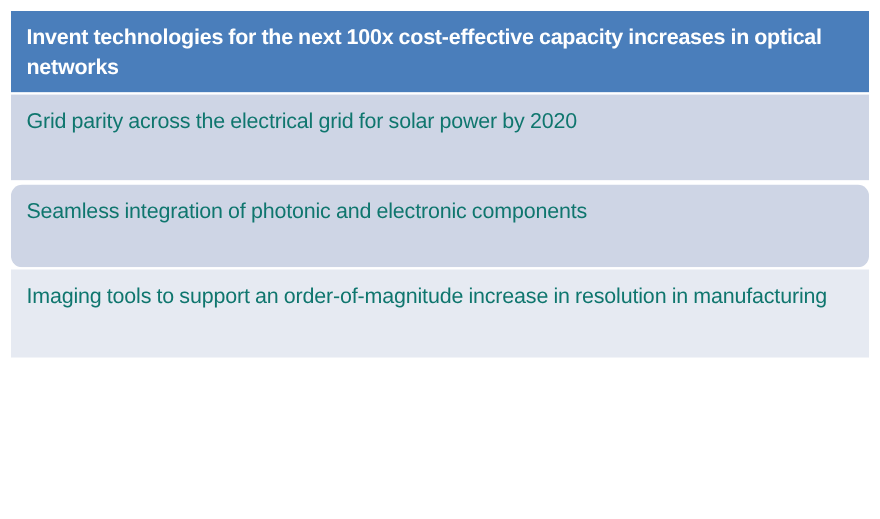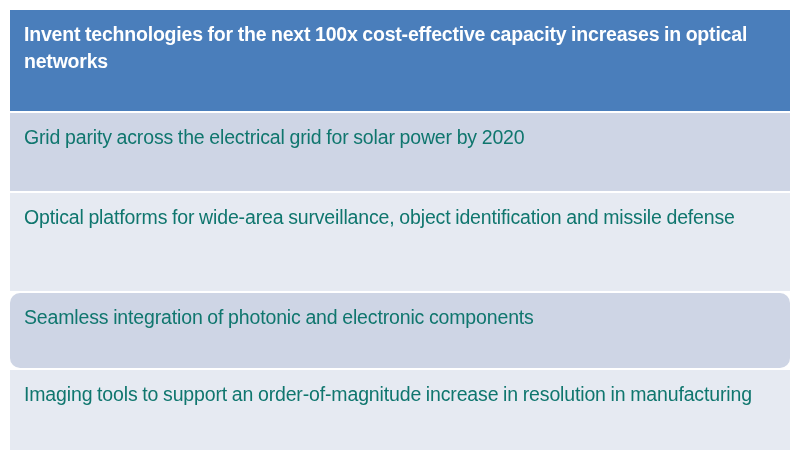--- a/index.html
+++ b/index.html
@@ -29,21 +29,21 @@
     table-layout: fixed;
   }
   .row {
     display: block;
     width: 780px;
     box-sizing: border-box;
     padding: 11px 13px 11px 14px;
   }
   .row-header {
     background: #4a7ebb;
-    height: 101px;
+    height: 74px;
   }
   .row-dark {
     background: #ced5e5;
   }
   .row-light {
     background: #e6eaf2;
   }
   .row-sep {
     display: block;
     width: 780px;
@@ -82,23 +82,20 @@
     </div>
 
     <div class="row-sep"></div>
 
     <div class="row row-dark h-2">
       <span class="cell-text">Grid parity across the electrical grid for solar power by 2020</span>
     </div>
 
     <div class="row-sep"></div>
 
-    <div class="row row-light h-3">
-      <span class="cell-text">Optical platforms for wide-area surveillance, object identification and missile defense</span>
-    </div>
 
     <div class="row-sep"></div>
 
     <div class="row row-dark h-4">
       <span class="cell-text">Seamless integration of photonic and electronic components</span>
     </div>
 
     <div class="row-sep"></div>
 
     <div class="row row-light h-5">

